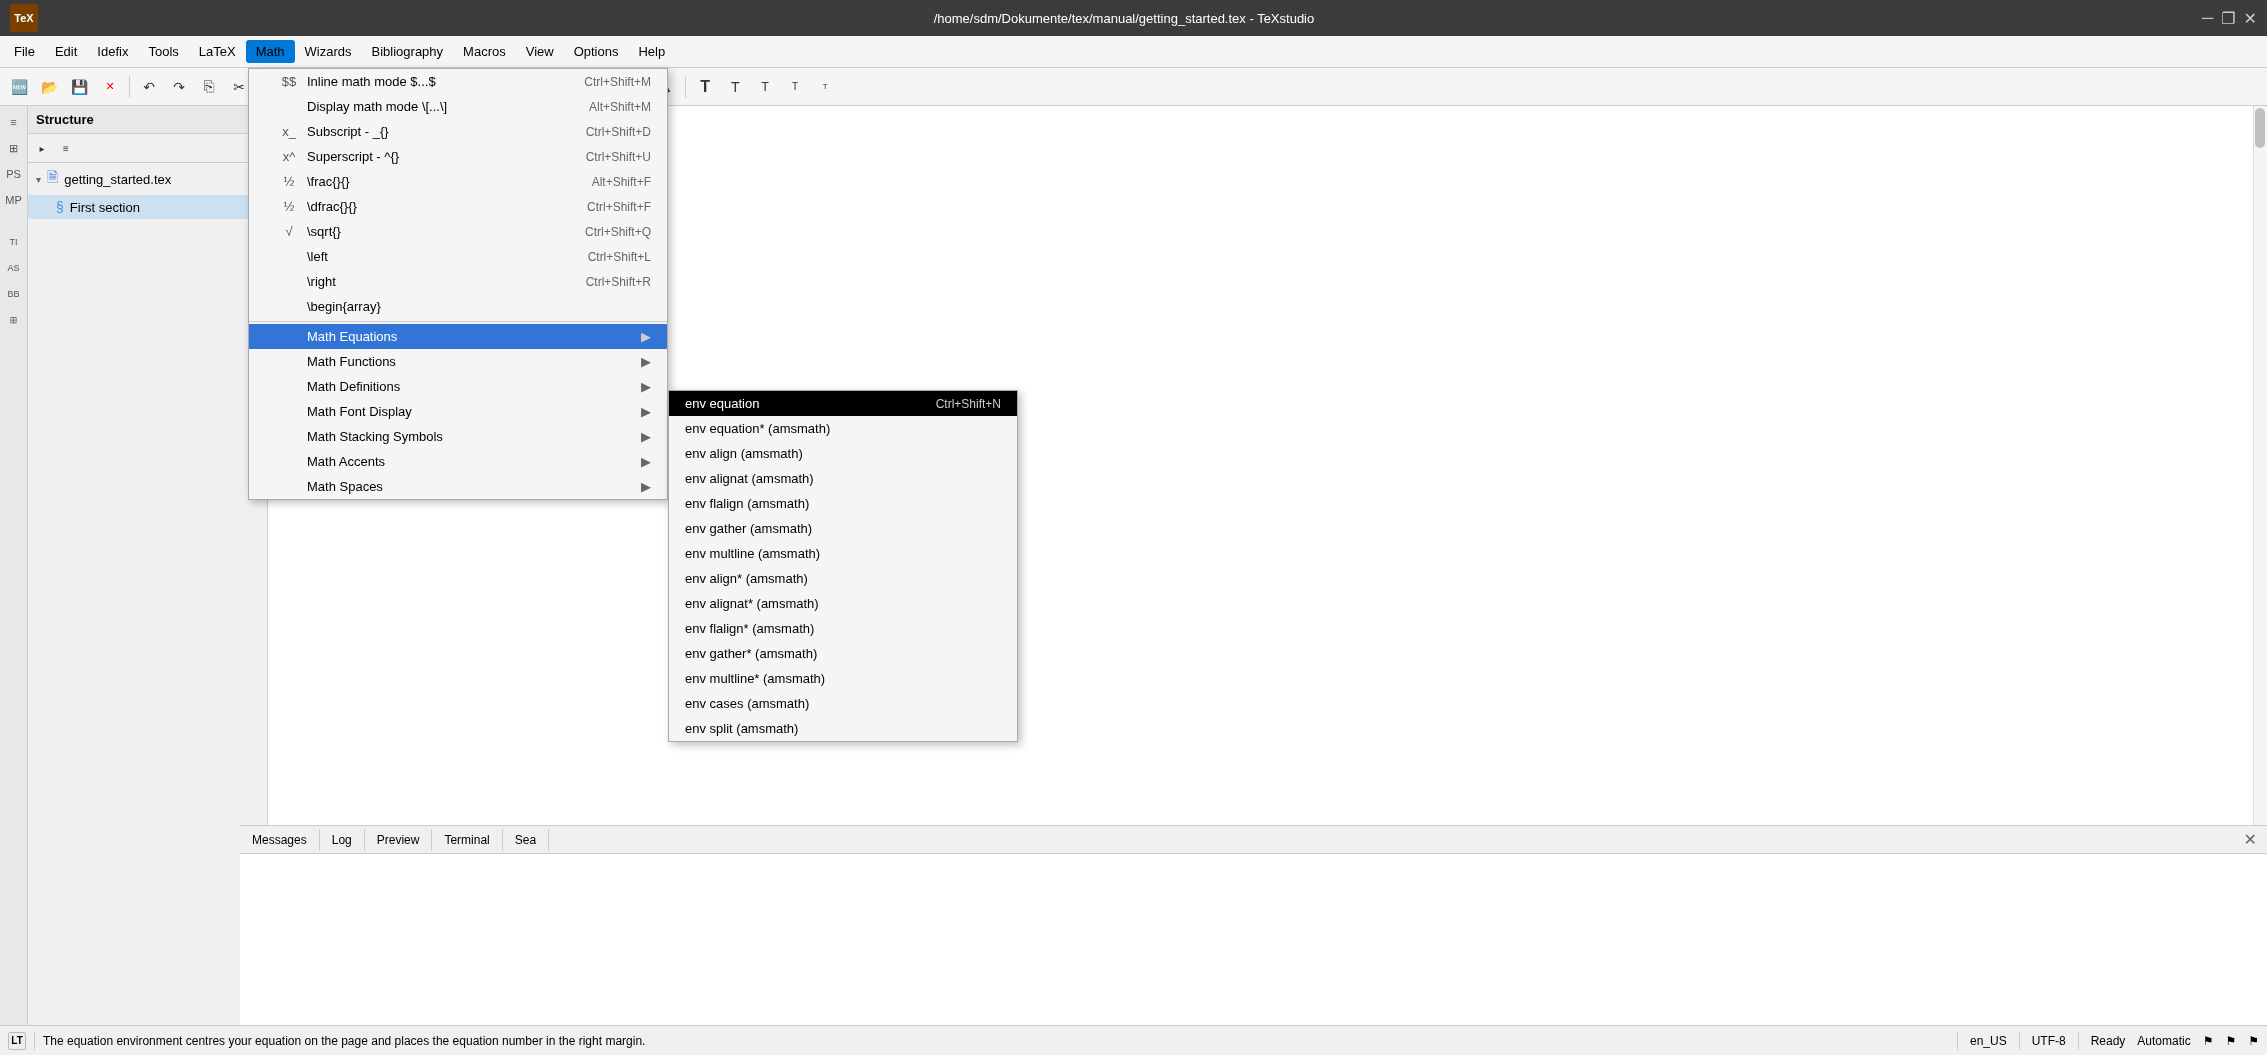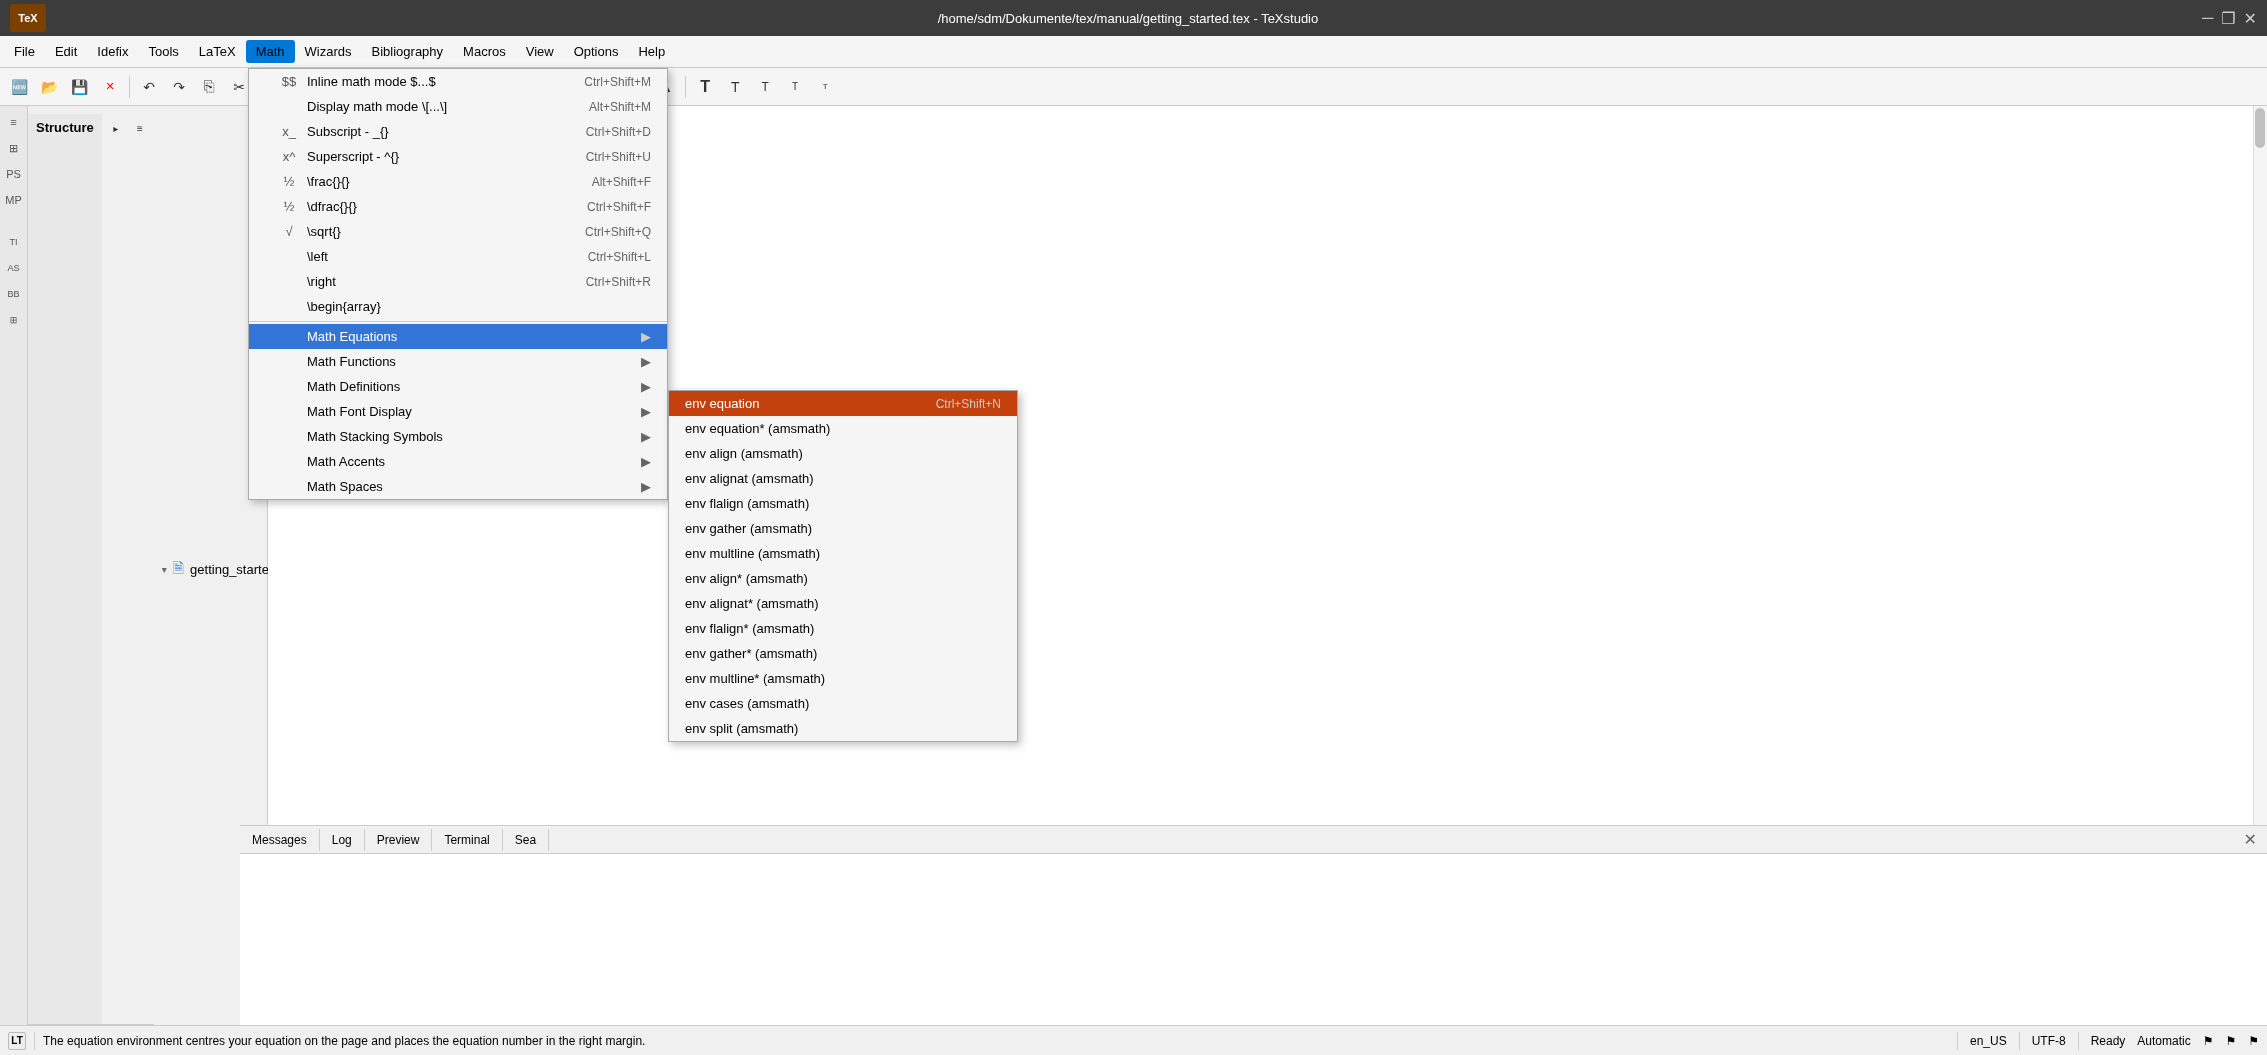--- a/index.html
+++ b/index.html
@@ -32,21 +32,21 @@
       display: flex;
       gap: 8px;
       align-items: center;
     }
     #titlebar .win-controls span {
       cursor: pointer;
       font-size: 16px;
       color: #ccc;
     }
     #titlebar .app-icon {
-      width: 36px;
+      width: 28px;
       height: 28px;
       background: #7b3f00;
       border-radius: 3px;
       display: flex;
       align-items: center;
       justify-content: center;
       color: #fff;
       font-weight: bold;
       font-size: 11px;
       margin-right: 8px;
@@ -114,21 +114,21 @@
       display: flex;
       height: calc(1055px - 36px - 32px - 38px - 30px);
     }
 
     
     #sidebar {
       width: 240px;
       background: #f0f0f0;
       border-right: 1px solid #ccc;
       display: flex;
-      margin-top: 8px;
+      flex-direction: column;
     }
     #sidebar-header {
       padding: 6px 8px;
       font-weight: bold;
       font-size: 13px;
       background: #e8e8e8;
       border-bottom: 1px solid #ccc;
     }
     .sidebar-toolbar {
       display: flex;
@@ -247,21 +247,21 @@
     }
     .sub-dropdown-item {
       display: flex;
       align-items: center;
       padding: 5px 16px;
       cursor: pointer;
       font-size: 13px;
       justify-content: space-between;
       white-space: nowrap;
     }
-    .sub-dropdown-item.highlighted { background: #c2410c; color: #fff; }
+    .sub-dropdown-item.highlighted { background: #000000; color: #fff; }
     .sub-dropdown-item .shortcut {
       color: #666;
       font-size: 12px;
     }
     .sub-dropdown-item.highlighted .shortcut { color: #ccc; }
 
     
     #bottom-panel {
       position: absolute;
       bottom: 30px;

